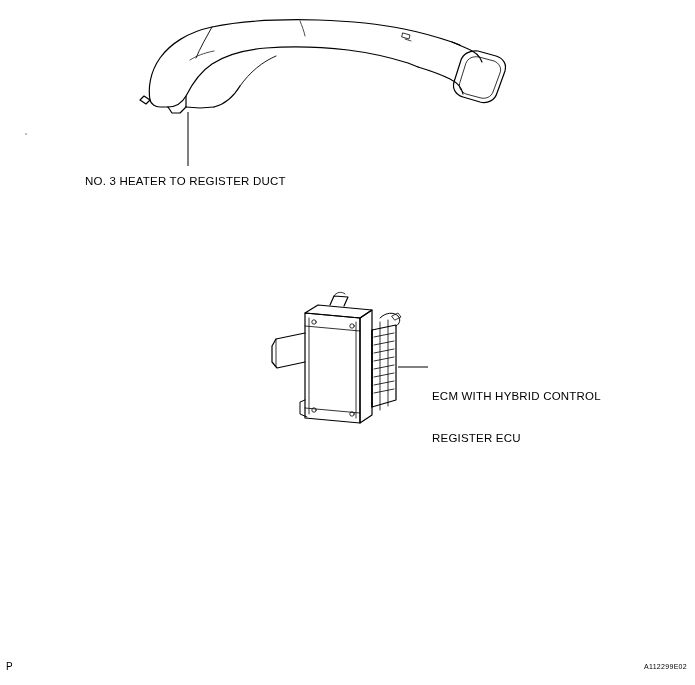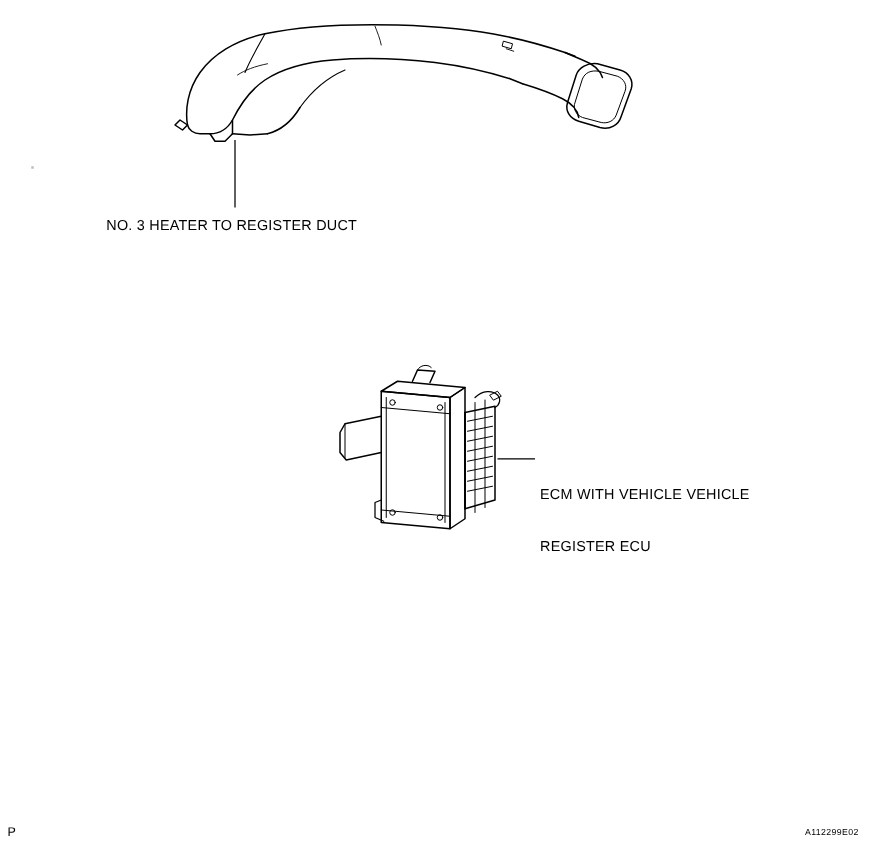--- a/index.html
+++ b/index.html
@@ -176,21 +176,21 @@
     </g>
 
     <g stroke="#000000" stroke-width="1" fill="none">
       <path d="M398,367 L428,367"></path>
     </g>
   </svg>
 
   <div class="label" id="label-duct">NO. 3 HEATER TO REGISTER DUCT</div>
 
   <div class="label" id="label-ecm">
-    <div>ECM WITH VEHICLE VEHICLE</div>
+    <div>ECM WITH HYBRID CONTROL</div>
     <div>REGISTER ECU</div>
   </div>
 
   <div class="dot" style="left:25px; top:133px;"></div>
 
   <div id="footer-left">P</div>
 
   <div id="footer-right">A112299E02</div>
 
 </div>

